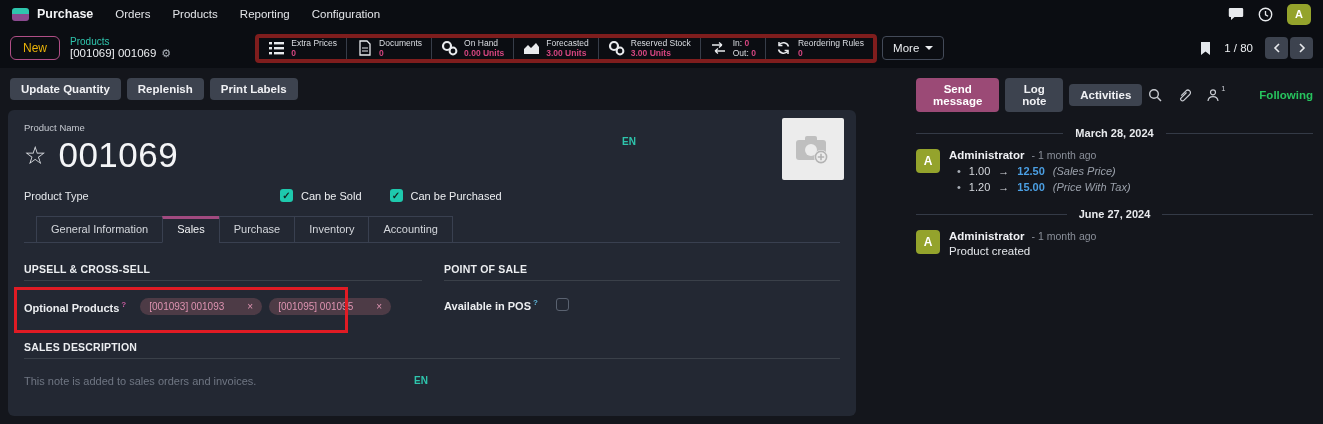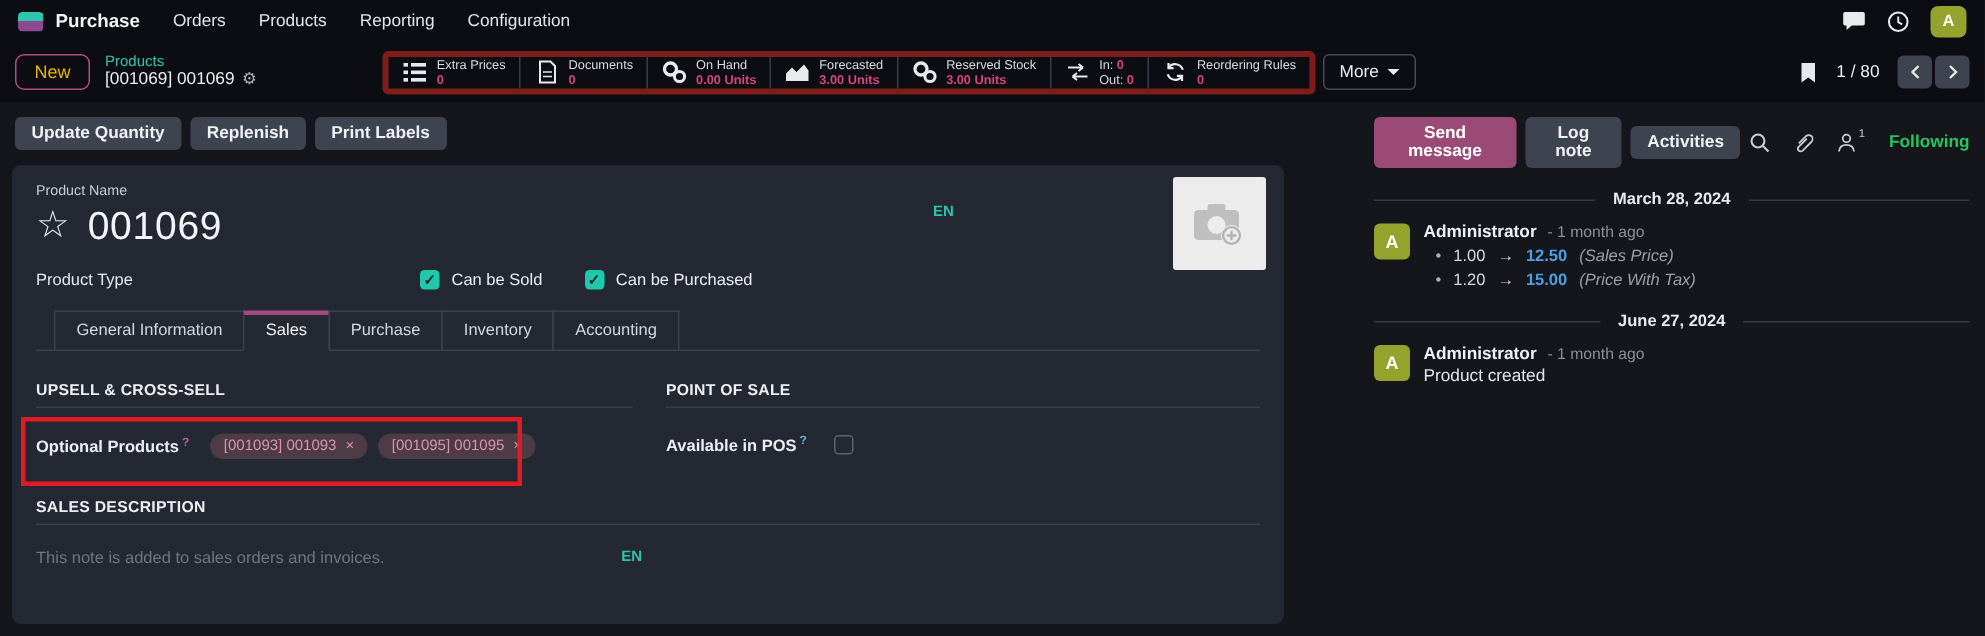--- a/index.html
+++ b/index.html
@@ -51,21 +51,21 @@
   .content { display:flex; height:356px; background:#14161c; }
   .left-col { width:892px; padding-left:8px; flex:0 0 auto; }
   .toolbar { display:flex; gap:6px; margin:10px 2px 10px 2px; }
   .btn-dark { background:#3d434f; border:none; color:#f0f1f4; border-radius:4px; padding:5px 11px;
               font-size:11.5px; font-weight:bold; }
 
   .sheet { background:#232833; border-radius:6px; width:848px; height:306px; padding:12px 16px 0 16px; position:relative; }
   .field-label { font-size:9.5px; color:#c7cbd2; }
   .title-row { display:flex; align-items:center; gap:12px; margin-top:2px; }
   .star { font-size:25px; color:#e4e7eb; line-height:1; }
-  .prod-title { font-size:26px; font-weight:normal; color:#f4f5f7; letter-spacing:0.5px; }
+  .prod-title { font-size:35px; font-weight:normal; color:#f4f5f7; letter-spacing:0.5px; }
   .en-badge { color:#2ec5ad; font-size:10px; font-weight:bold; }
   .en-top { position:absolute; left:614px; top:26px; }
   .img-ph { position:absolute; right:12px; top:8px; width:62px; height:62px; background:#ececec; border-radius:2px;
             display:flex; align-items:center; justify-content:center; }
 
   .type-row { display:flex; align-items:center; margin-top:14px; }
   .type-label { font-size:11px; color:#e4e7eb; width:256px; }
   .chk-group { display:flex; align-items:center; gap:8px; margin-right:28px; }
   .chk { width:13px; height:13px; border-radius:3px; background:#1ec9ad; display:flex; align-items:center;
          justify-content:center; color:#13251f; font-size:10px; font-weight:bold; }
@@ -83,41 +83,41 @@
   .group + .group { margin-left:22px; width:396px; }
   .group-title { font-size:10.5px; font-weight:bold; color:#eceef1; letter-spacing:0.2px; }
   .group hr { border:none; border-top:1px solid #3a4049; margin-top:5px; }
   .field-row { display:flex; align-items:center; margin-top:17px; position:relative; }
   .fr-label { font-size:11px; font-weight:bold; color:#eceef1; }
   .help-q { font-size:8px; vertical-align:super; margin-left:2px; font-weight:bold; }
   .help-pink { color:#c75c9e; }
   .help-blue { color:#5fb6d9; }
   .tags { display:flex; gap:7px; margin-left:14px; }
   .tag { background:#4d3b46; color:#de93b1; border-radius:10px; padding:3px 9px; font-size:10px;
-         display:flex; gap:6px; }
+         display:flex; gap:23px; }
   .tag-x { color:#de93b1; font-size:10px; cursor:pointer; }
   .annotation { position:absolute; left:-10px; top:-11px; width:334px; height:46px;
                 border:3px solid #e01b24; pointer-events:none; }
   .pos-chk { margin-left:18px; }
 
   .sales-desc { margin-top:26px; }
   .sd-row { display:flex; width:404px; margin-top:16px; }
   .sd-placeholder { font-size:11px; color:#6f7683; }
   .sd-row .en-badge { margin-left:auto; }
 
   
   .chatter { flex:1; padding:10px 10px 0 24px; }
   .chat-head { display:flex; align-items:center; }
   .btn-magenta { background:#9b4a76; border:none; color:#fff; border-radius:4px; padding:5px 12px;
                  font-size:11.5px; font-weight:bold; margin-right:6px; }
   .chat-head .btn-dark { margin-right:6px; }
   .chat-tools { margin-left:auto; display:flex; align-items:center; gap:15px; }
   .tool-ic { position:relative; display:flex; align-items:center; }
   .follower-sup { position:absolute; right:-5px; top:-4px; font-size:7.5px; color:#c9ccd2; }
-  .following { color:#27c45e; font-weight:bold; font-size:11.5px; margin-left:6px; }
+  .following { color:#27c45e; font-weight:bold; font-size:11.5px; margin-left:24px; }
 
   .date-divider { display:flex; align-items:center; gap:12px; margin:15px 0 10px; }
   .date-divider .line { flex:1; height:1px; background:#343a46; }
   .date-divider .dtext { font-size:11px; font-weight:bold; color:#e8eaed; }
 
   .message { display:flex; gap:9px; margin-bottom:8px; }
   .avatar { width:24px; height:24px; border-radius:4px; background:#94a32c; color:#fff; font-weight:bold;
             font-size:12px; display:flex; align-items:center; justify-content:center; flex:0 0 auto; }
   .msg-head { font-size:11.5px; }
   .msg-author { font-weight:bold; color:#f0f1f4; }

